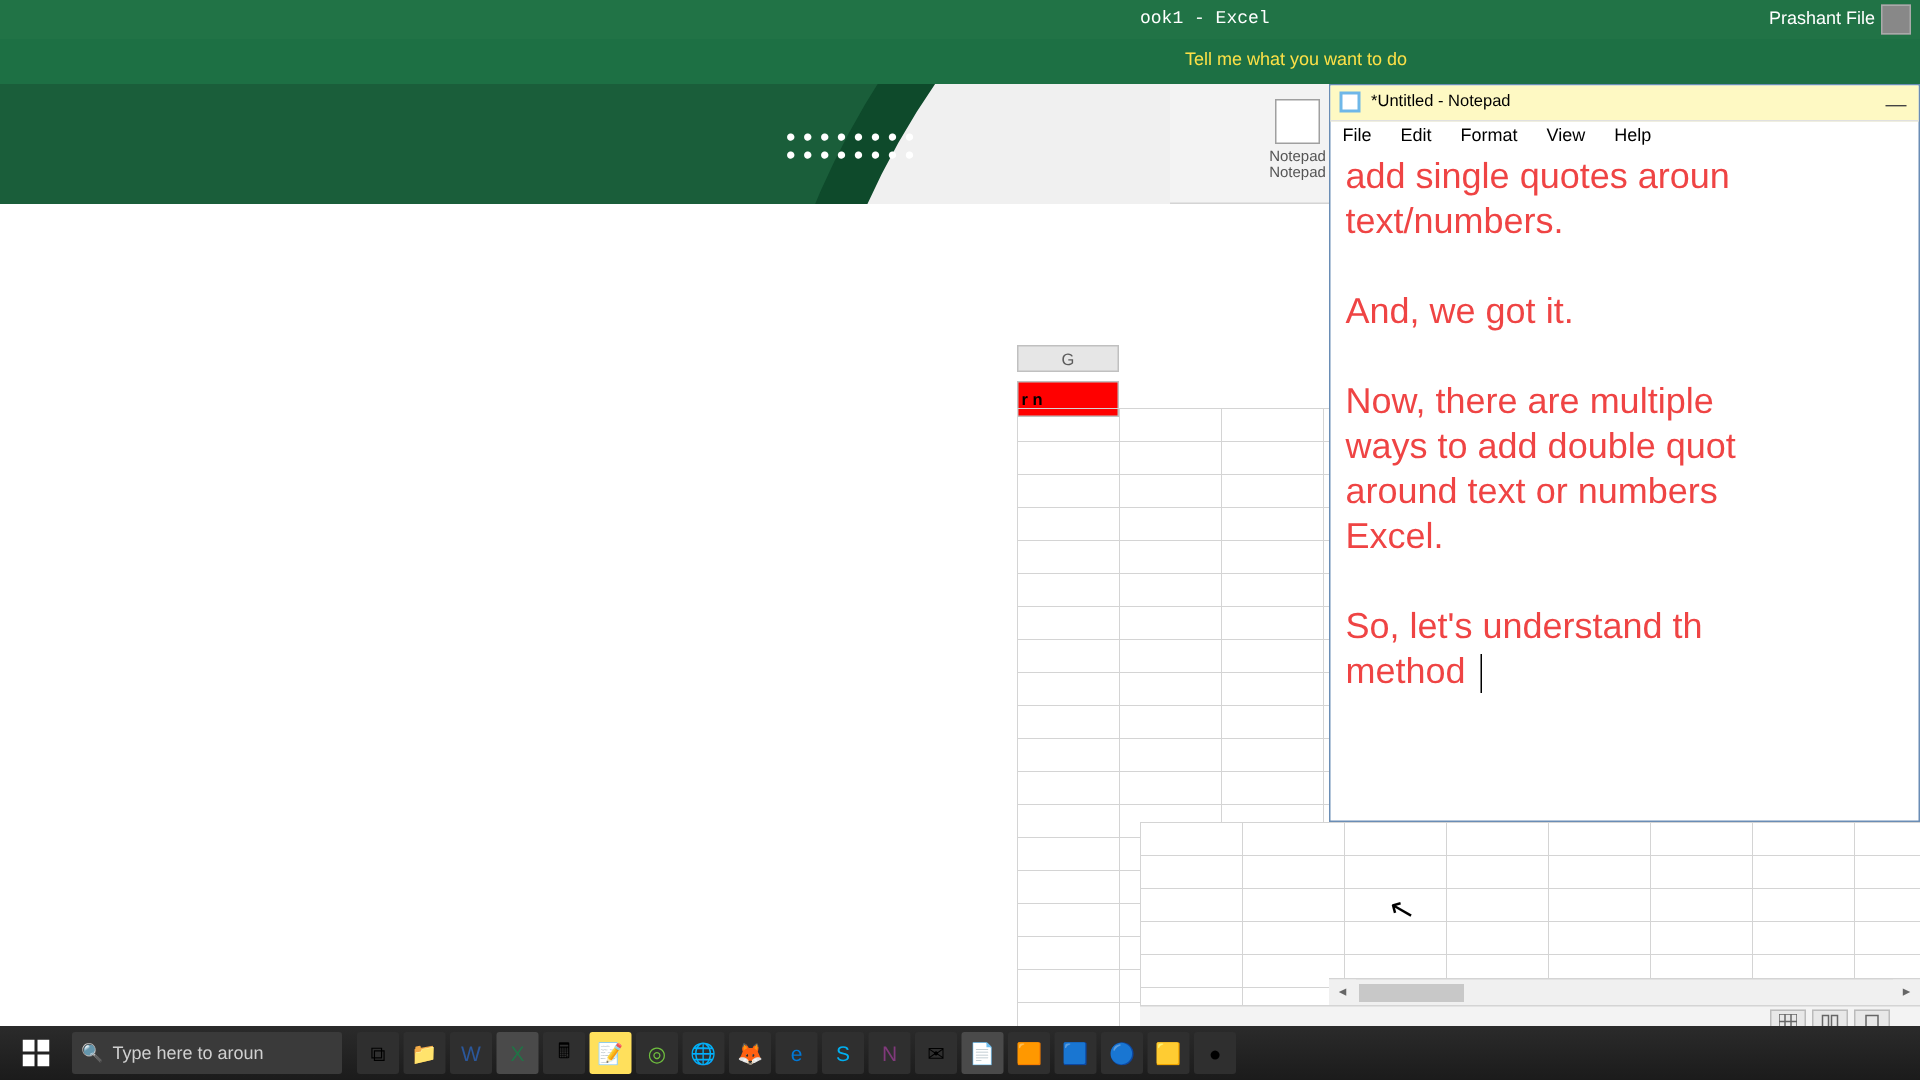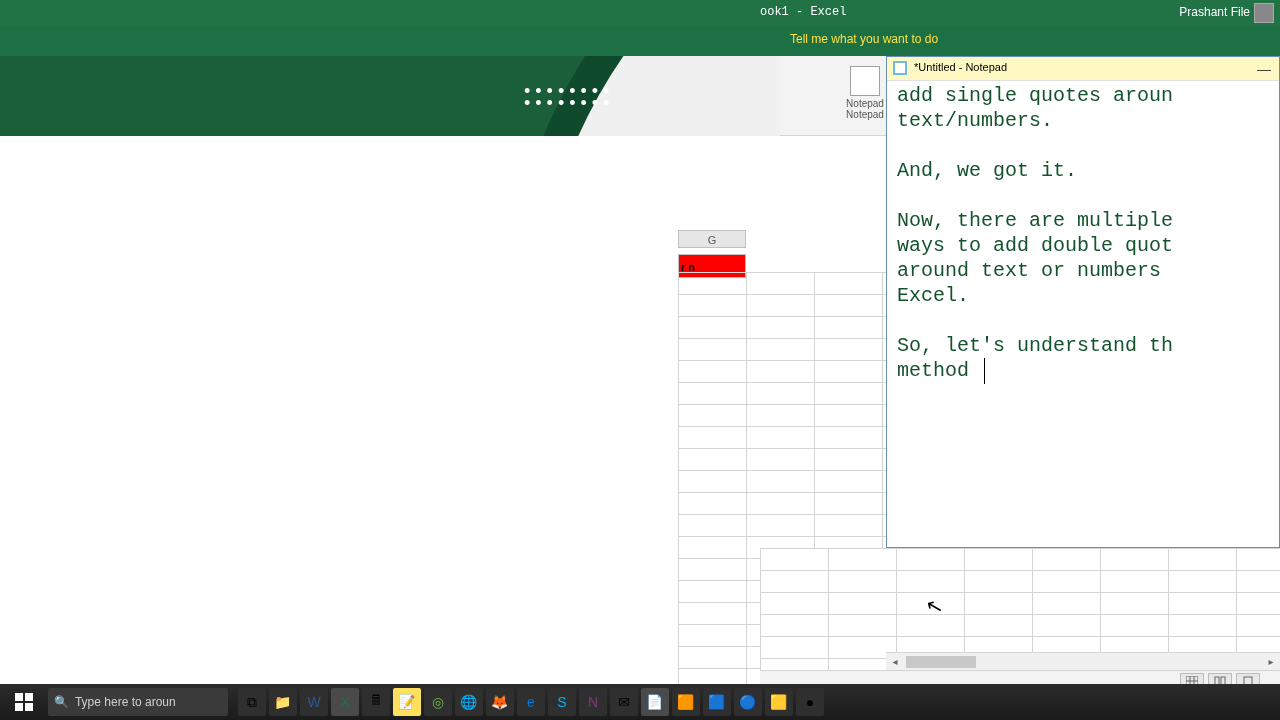--- a/index.html
+++ b/index.html
@@ -310,24 +310,24 @@
     font-size: 12px;
     color: #000;
     padding: 2px 8px;
   }
   .notepad .np-menu span {
     margin-right: 16px;
     cursor: default;
   }
   .notepad .np-body {
     padding: 2px 10px;
-    font-family: Liberation Mono, monospace;
-    font-size: 20px;
+    font-family: Liberation Sans, sans-serif;
+    font-size: 24px;
     line-height: 1.25;
-    color: #14532d;
+    color: #ef4444;
     white-space: pre-wrap;
     overflow: hidden;
   }
   .caret {
     display: inline-block;
     width: 1px;
     height: 26px;
     background: #000;
     vertical-align: middle;
     margin-left: 3px;
@@ -483,20 +483,27 @@
     </div>
   </div>
 </div>
 
 <div class="notepad">
   <div class="np-title">
     <span class="np-icon"></span>
     <span>*Untitled - Notepad</span>
     <span class="min">—</span>
   </div>
+  <div class="np-menu">
+    <span>File</span>
+    <span>Edit</span>
+    <span>Format</span>
+    <span>View</span>
+    <span>Help</span>
+  </div>
   <div class="np-body"><span>add single quotes aroun
 text/numbers.
 
 And, we got it.
 
 Now, there are multiple
 ways to add double quot
 around text or numbers 
 Excel.
 

